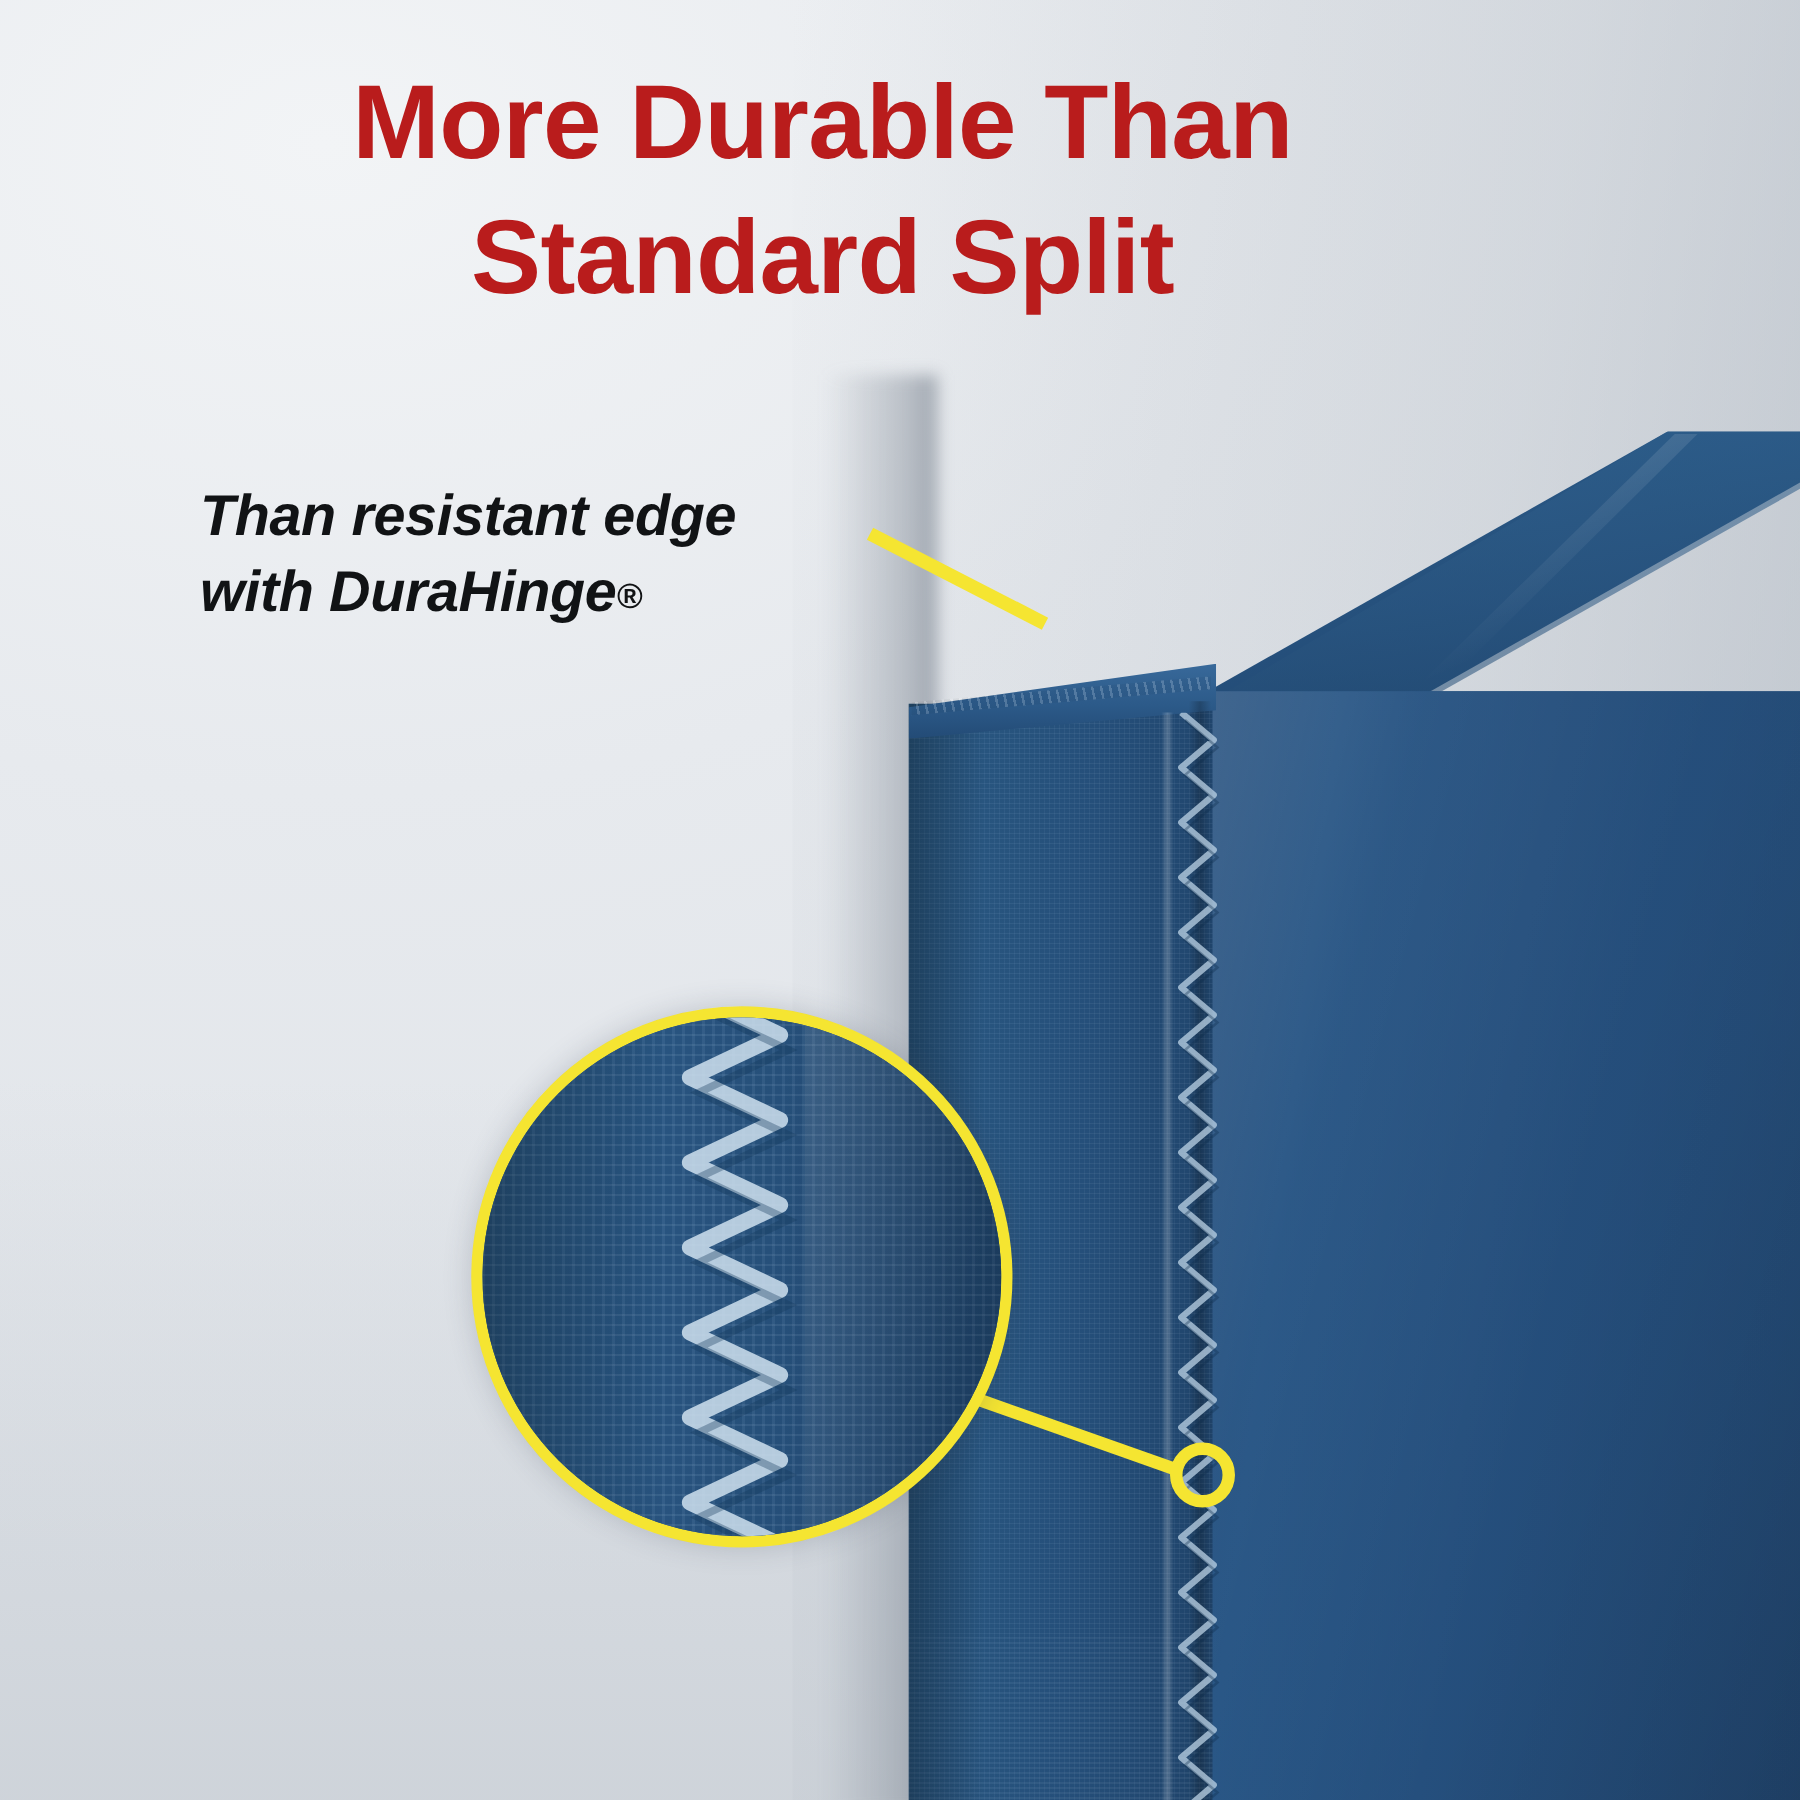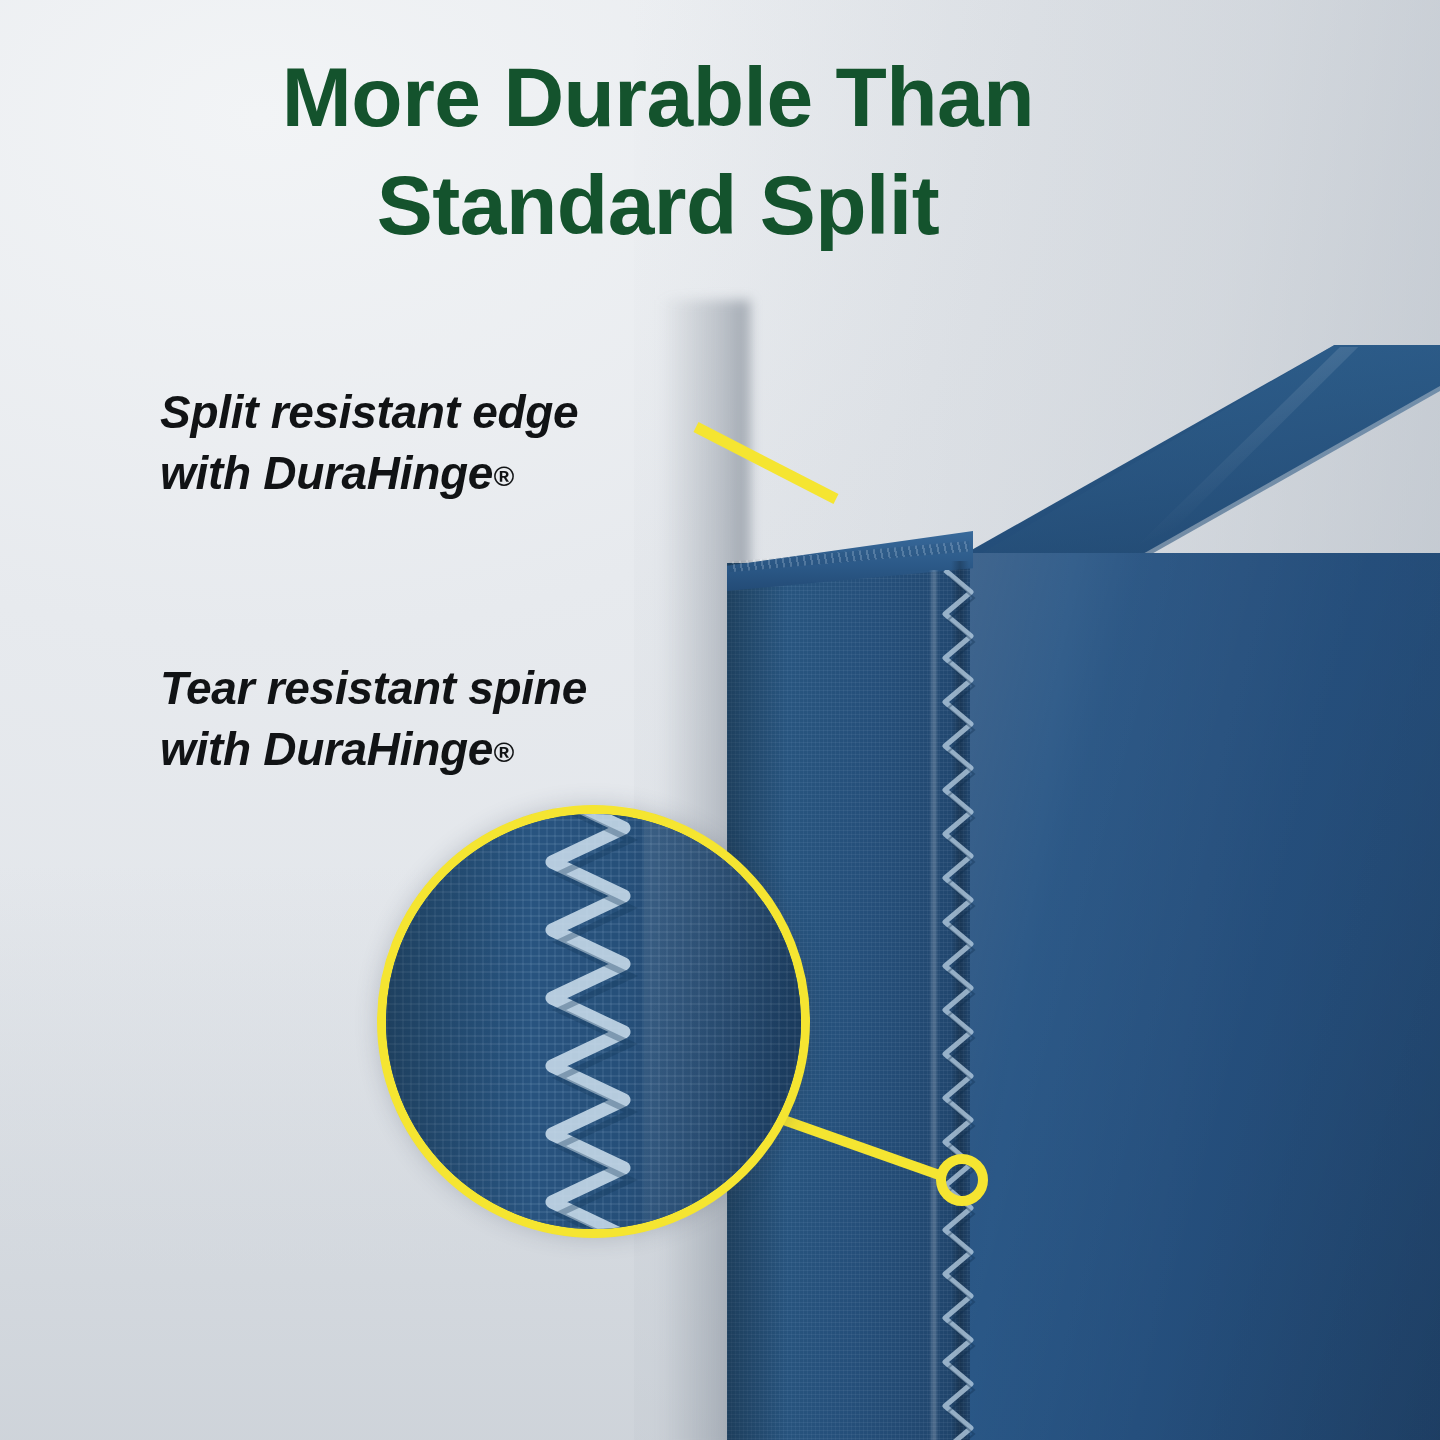--- a/index.html
+++ b/index.html
@@ -188,21 +188,21 @@
     filter: blur(6px);
   }
 
   
   .title {
     position: absolute;
     left: 0;
     top: 44px;
     width: 1316px;
     text-align: center;
-    color: #14532d;
+    color: #b91c1c;
     font-weight: bold;
     font-size: 84px;
     line-height: 1.28;
     letter-spacing: -0.5px;
   }
   .title .line { display: block; }
 
   
   .callout {
     position: absolute;
@@ -348,34 +348,30 @@
       </svg>
     </div>
   </div>
 
   <div class="title">
     <span class="line">More Durable Than</span>
     <span class="line">Standard Split</span>
   </div>
 
   <div class="callout" id="callout-edge">
-    <span class="l">Split resistant edge</span>
+    <span class="l">Than resistant edge</span>
     <span class="l"><span>with DuraHinge</span><span class="reg">®</span></span>
   </div>
 
   <div class="leader-edge">
     <svg width="170" height="100" viewBox="0 0 170 100" aria-hidden="true">
       <line x1="6" y1="12" x2="146" y2="84" stroke="#f5e531" stroke-width="11" stroke-linecap="butt"></line>
     </svg>
   </div>
 
-  <div class="callout" id="callout-spine">
-    <span class="l">Tear resistant spine</span>
-    <span class="l"><span>with DuraHinge</span><span class="reg">®</span></span>
-  </div>
 
   <div class="mag-leader">
     <svg width="250" height="160" viewBox="0 0 250 160" aria-hidden="true">
       <line x1="8" y1="28" x2="172" y2="86" stroke="#f5e531" stroke-width="10"></line>
       <circle cx="192" cy="90" r="21" fill="none" stroke="#f5e531" stroke-width="10"></circle>
     </svg>
   </div>
 
   <div class="magnifier">
     <div class="mag-fabric"></div>

